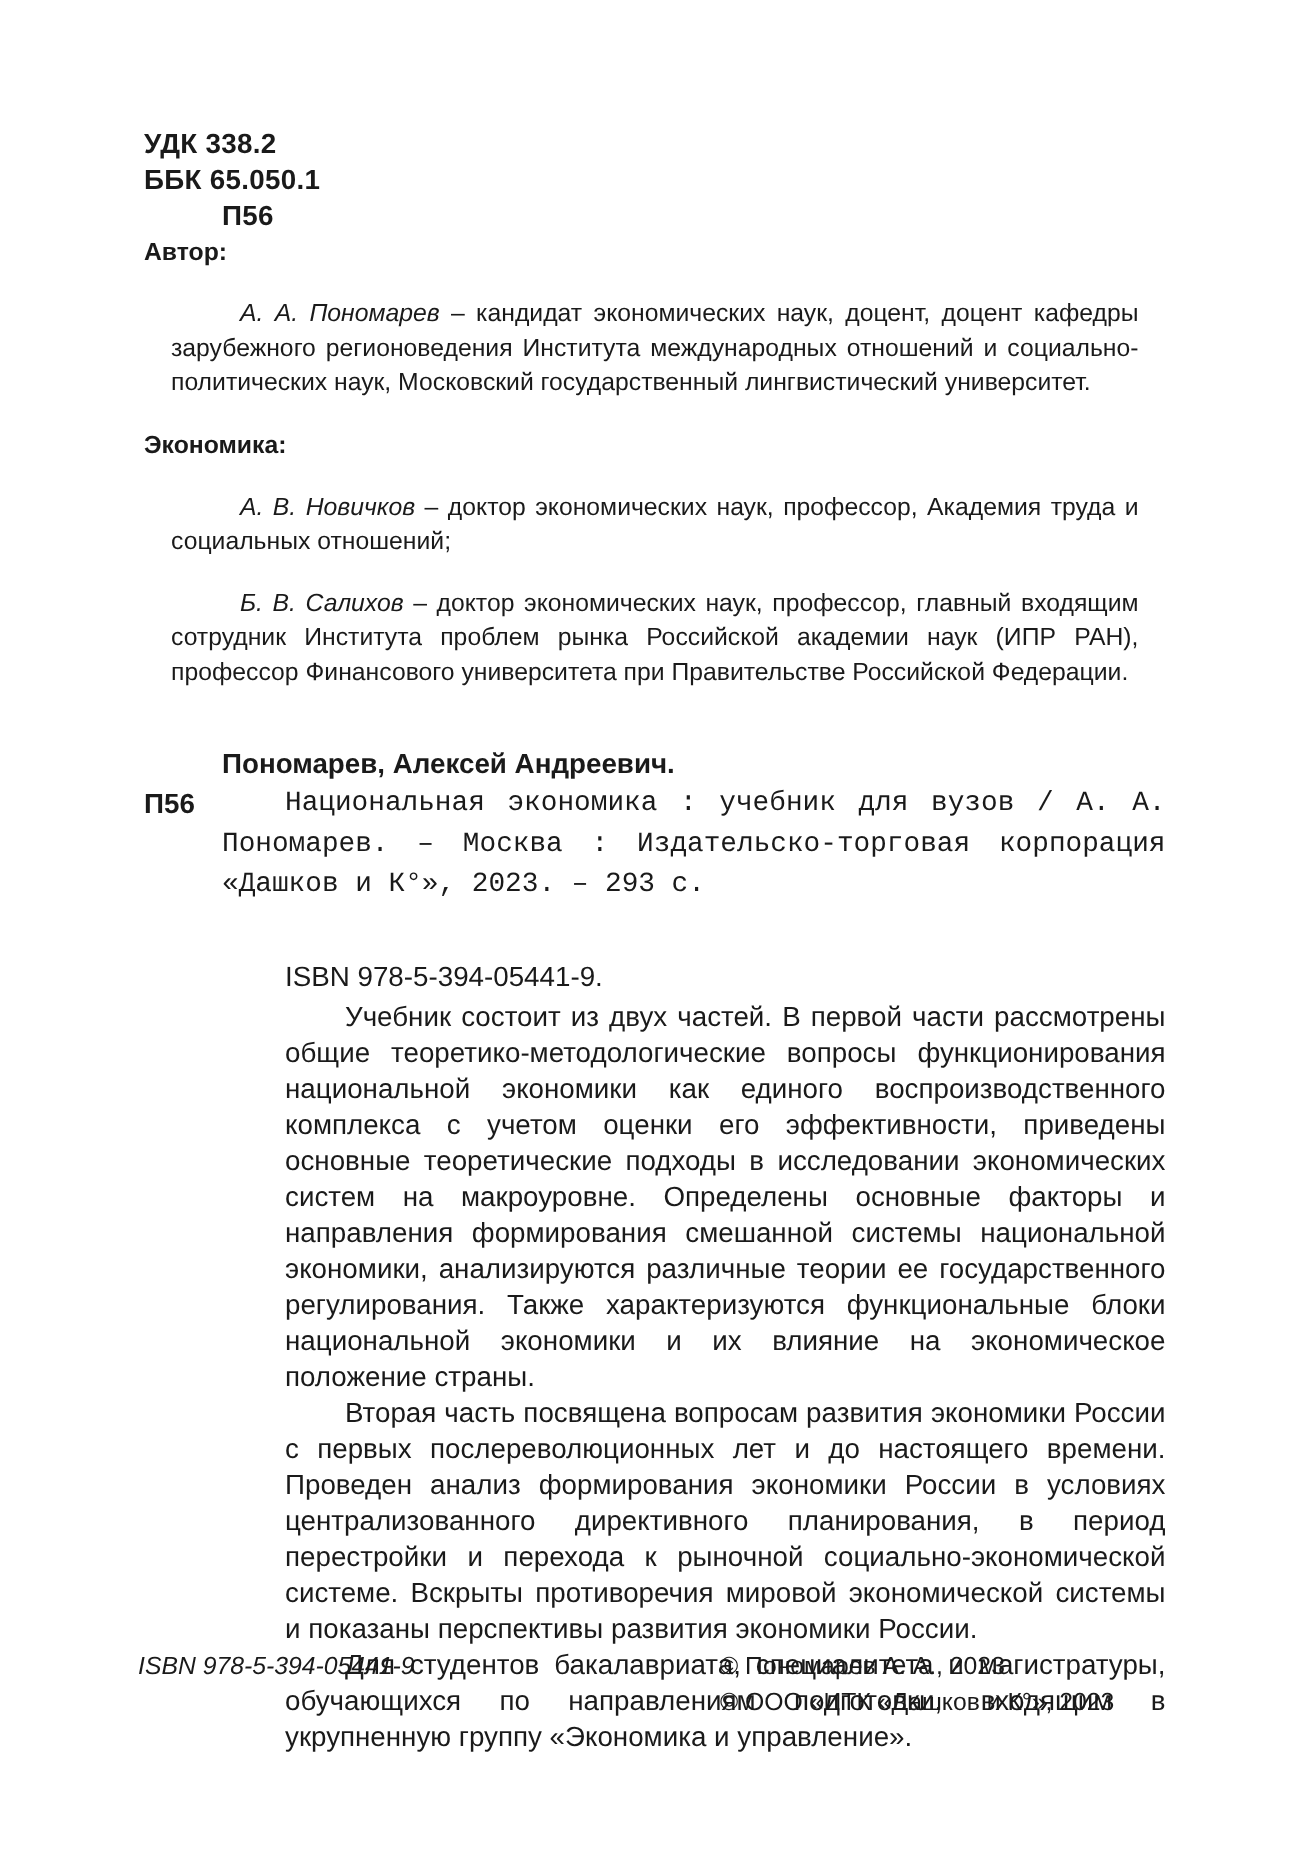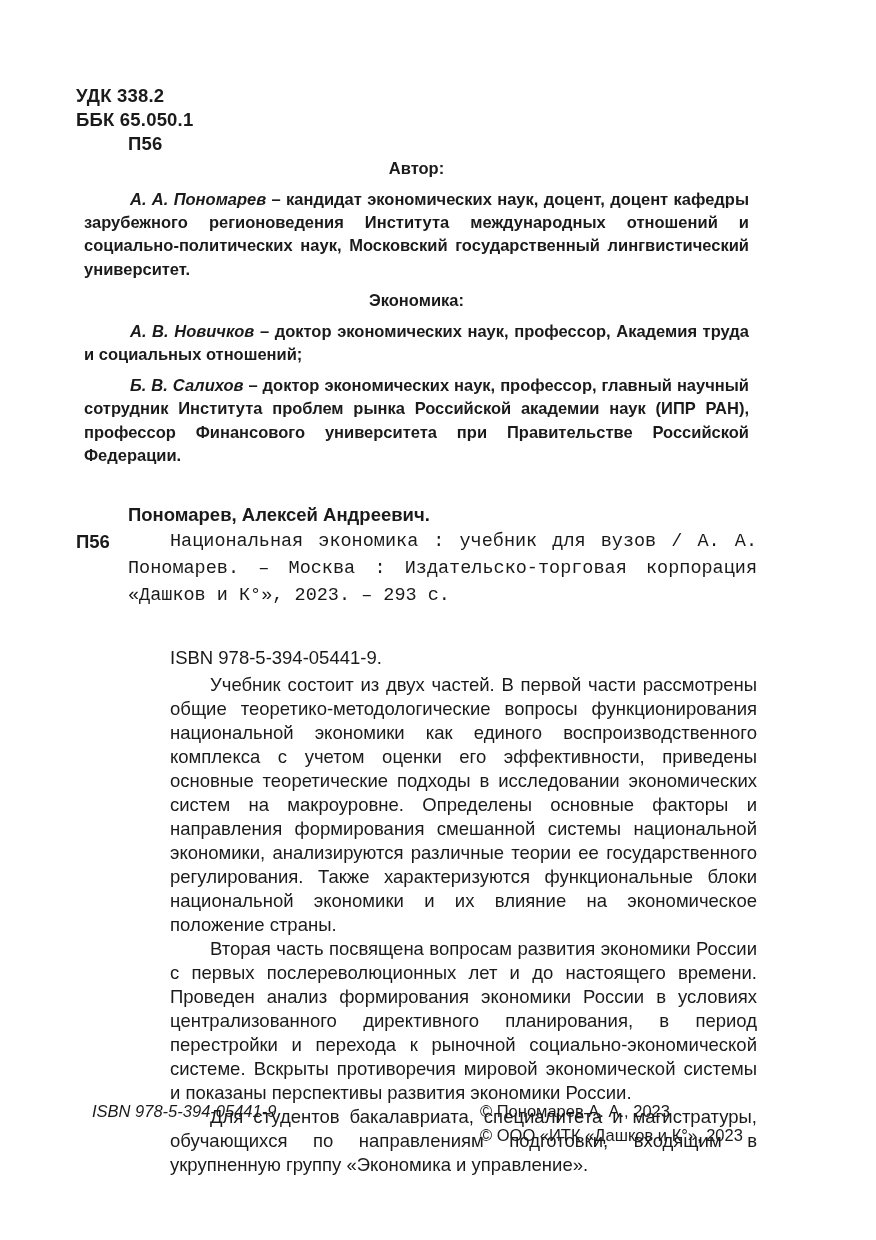--- a/index.html
+++ b/index.html
@@ -10,45 +10,44 @@
     body {
       width: 876px;
       height: 1240px;
       position: relative;
       overflow: hidden;
       font-family: "Liberation Sans", sans-serif;
       color: #1a1a1a;
     }
     .page {
       position: absolute;
-      left: 76px;
+      left: 96px;
       top: 84px;
       width: 681px;
     }
     .cls-line {
       font-weight: bold;
       font-size: 18.5px;
       line-height: 24px;
       letter-spacing: 0.2px;
     }
     .cls-line.indent { padding-left: 52px; }
     .section-head {
-      text-align: center;
+      text-align: left;
       font-weight: bold;
       font-size: 16.5px;
       line-height: 23px;
       margin-top: 1px;
     }
     .para {
       font-size: 16.5px;
       line-height: 23.2px;
       text-align: justify;
       text-indent: 46px;
-      margin: 8px;
-      font-weight: bold;
+      margin: 18px;
     }
     .para i { font-style: italic; }
     .author-ref {
       margin-top: 34px;
       padding-left: 52px;
       font-size: 18.5px;
       line-height: 27px;
     }
     .author-ref .name {
       font-weight: bold;
@@ -108,21 +107,21 @@
 
   <div class="cls-line">УДК 338.2</div>
   <div class="cls-line">ББК 65.050.1</div>
   <div class="cls-line indent">П56</div>
 
   <div class="section-head">Автор:</div>
   <p class="para"><i>А. А. Пономарев</i><span> – кандидат экономических наук, доцент, доцент кафедры зарубежного регионоведения Института международных отношений и социально-политических наук, Московский государственный лингвистический университет.</span></p>
 
   <div class="section-head">Экономика:</div>
   <p class="para"><i>А. В. Новичков</i><span> – доктор экономических наук, профессор, Академия труда и социальных отношений;</span></p>
-  <p class="para"><i>Б. В. Салихов</i><span> – доктор экономических наук, профессор, главный научный сотрудник Института проблем рынка Российской академии наук (ИПР РАН), профессор Финансового университета при Правительстве Российской Федерации.</span></p>
+  <p class="para"><i>Б. В. Салихов</i><span> – доктор экономических наук, профессор, главный входящим сотрудник Института проблем рынка Российской академии наук (ИПР РАН), профессор Финансового университета при Правительстве Российской Федерации.</span></p>
 
   <div class="author-ref">
     <span class="name">Пономарев, Алексей Андреевич.</span>
   </div>
 
   <div class="biblio">
     <div class="code">П56</div>
     <div class="text">Национальная экономика : учебник для вузов / А. А. Пономарев. – Москва : Издательско-торговая корпорация «Дашков и К°», 2023. – 293 с.</div>
   </div>
 

